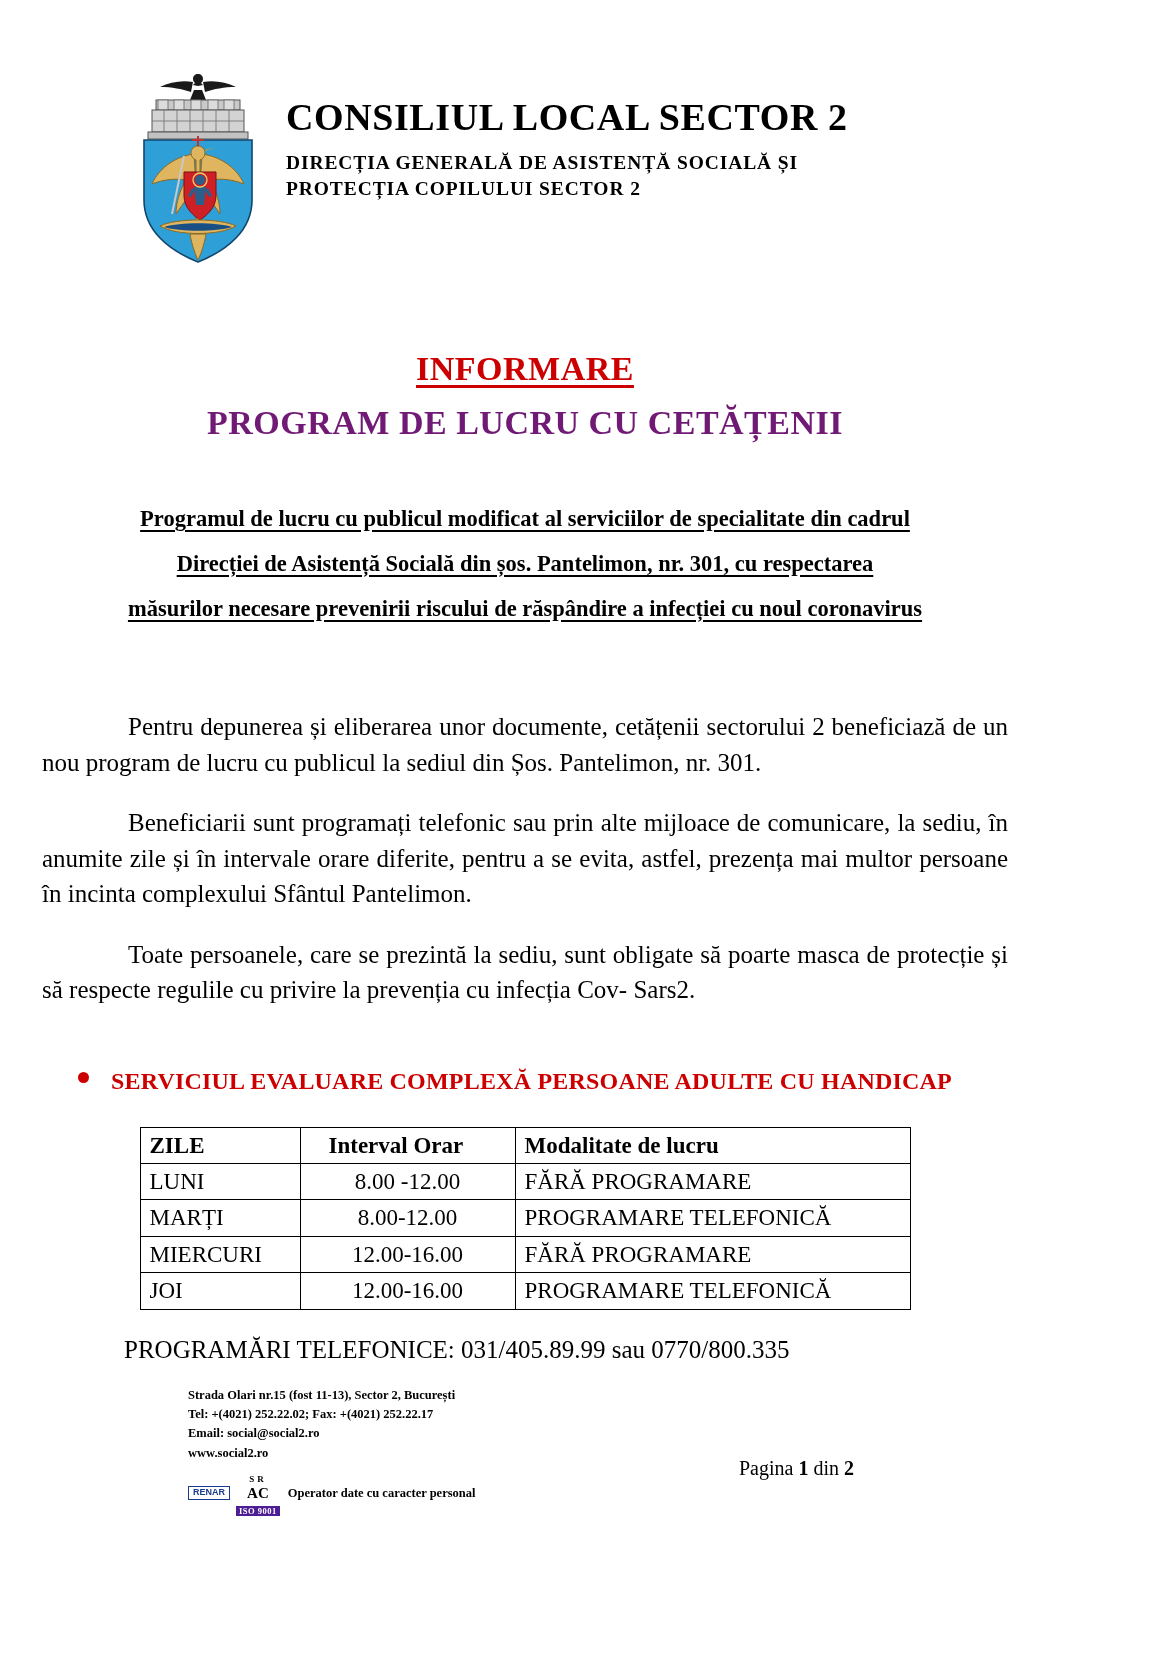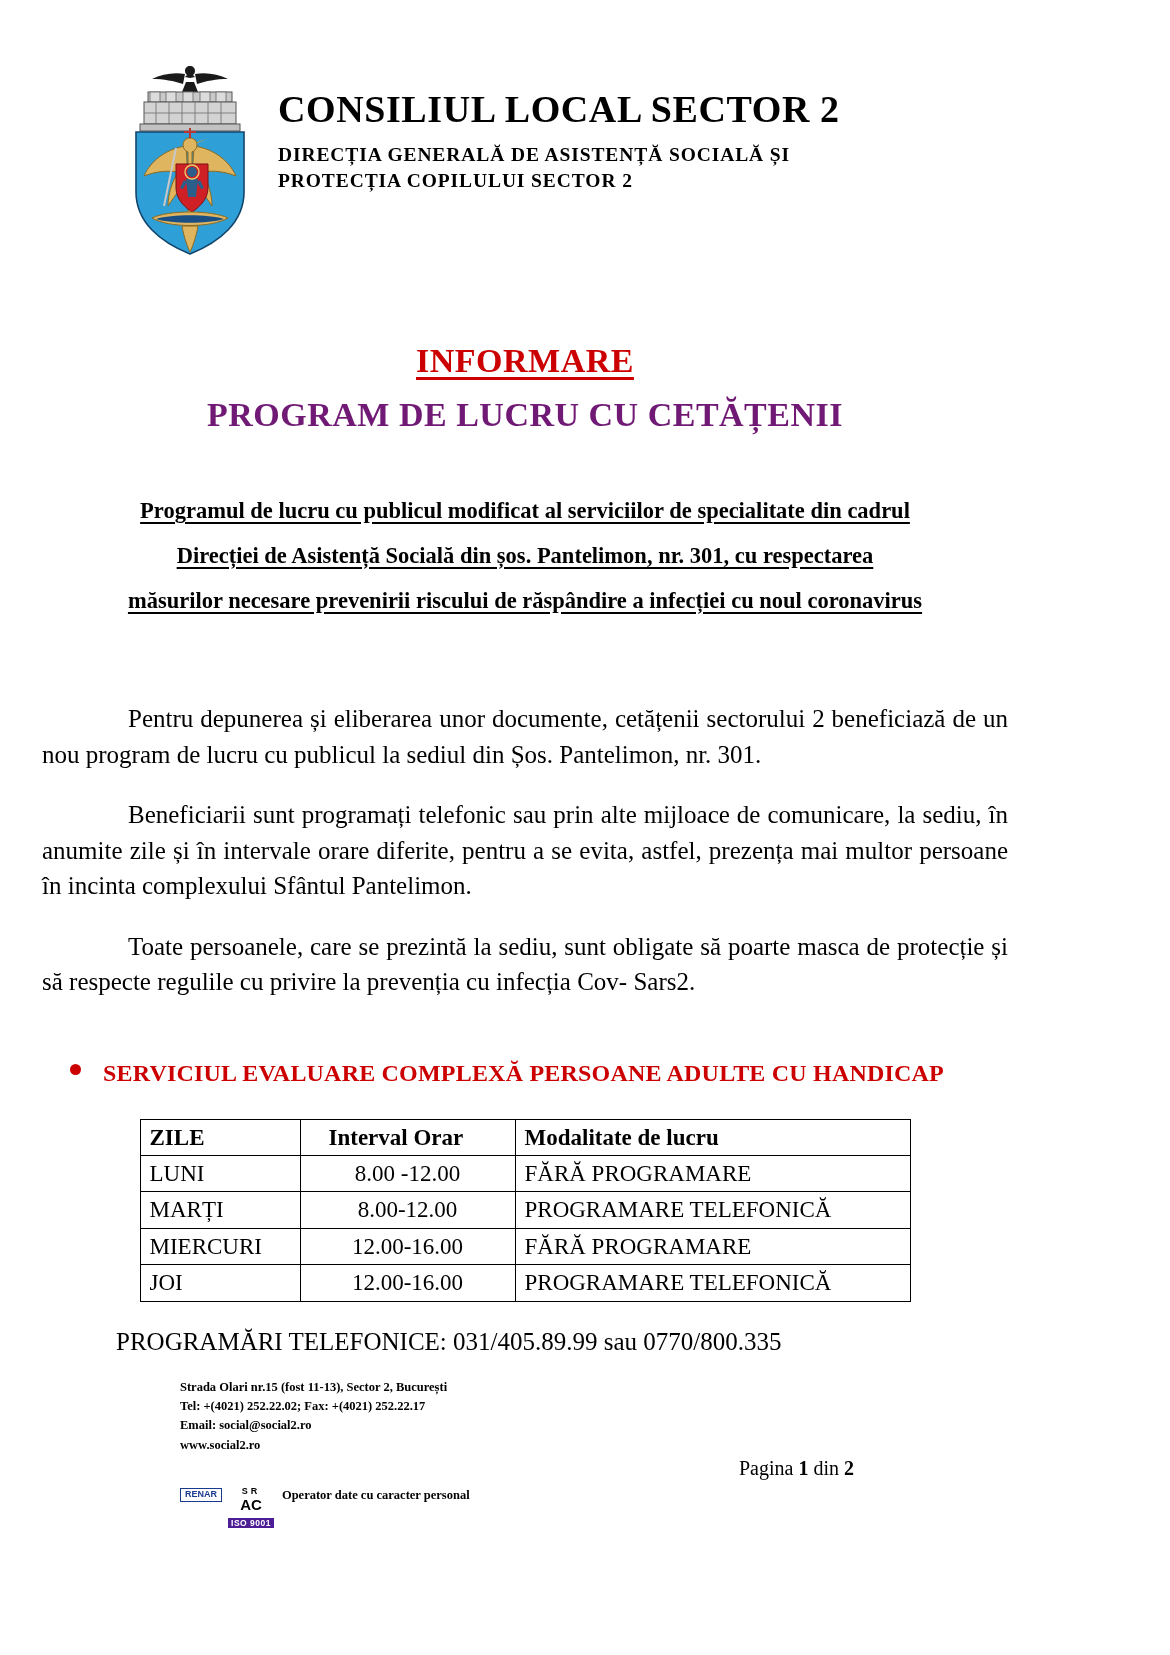--- a/index.html
+++ b/index.html
@@ -7,21 +7,21 @@
   body {
     width: 1170px;
     height: 1655px;
     background: #ffffff;
     font-family: "Liberation Serif", "DejaVu Serif", serif;
     color: #000000;
     position: relative;
     overflow: hidden;
   }
 
-  .page { position: relative; width: 1050px; height: 1655px; padding: 8px; }
+  .page { position: relative; width: 1050px; height: 1655px; padding: 16px; }
 
   
   .header {
     display: flex;
     align-items: flex-start;
     padding: 52px 0 0 118px;
   }
   .crest { width: 128px; height: 196px; flex: 0 0 128px; }
   .header-text { margin-left: 24px; padding-top: 30px; }
   .org-title {
@@ -154,24 +154,23 @@
     font-size: 9px;
     font-weight: bold;
     color: #1a3a8f;
     font-family: "Liberation Sans", sans-serif;
     margin-right: 6px;
     border-radius: 0;
     line-height: 1.1;
   }
   .logo-sr {
     text-align: center;
-    font-family: Liberation Sans, sans-serif;
+    font-family: Liberation Serif, serif;
     margin-right: 8px;
     line-height: 1;
-    margin-top: 20px;
   }
   .logo-sr .sr-top { font-size: 9px; font-weight: bold; letter-spacing: 3px; }
   .logo-sr .sr-ac { font-size: 15px; font-weight: bold; }
   .logo-sr .sr-iso {
     font-size: 8.5px; font-weight: bold; color: #ffffff;
     background: #4c1d95; padding: 0 3px; letter-spacing: 0.5px;
   }
   .footer-gdpr { font-size: 12.5px; font-weight: bold; }
 
   .page-number {

